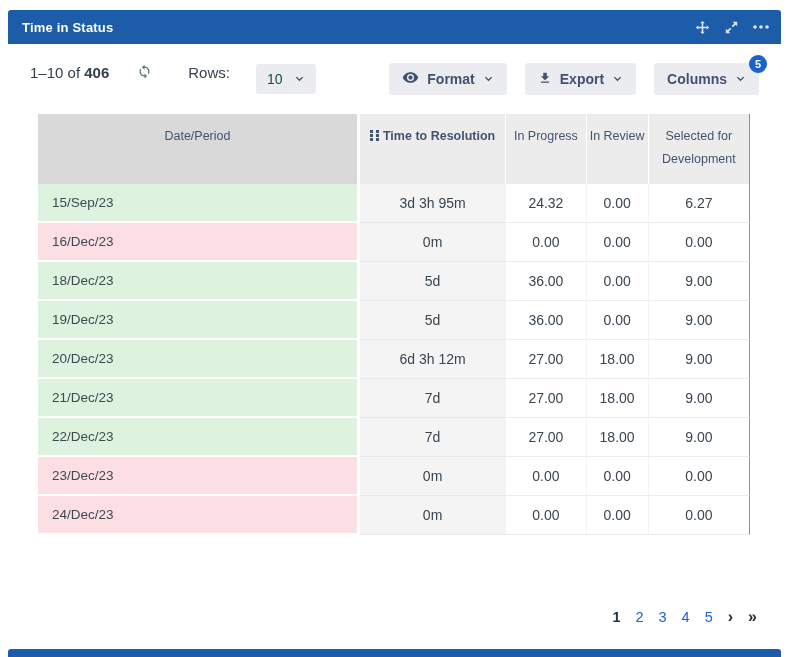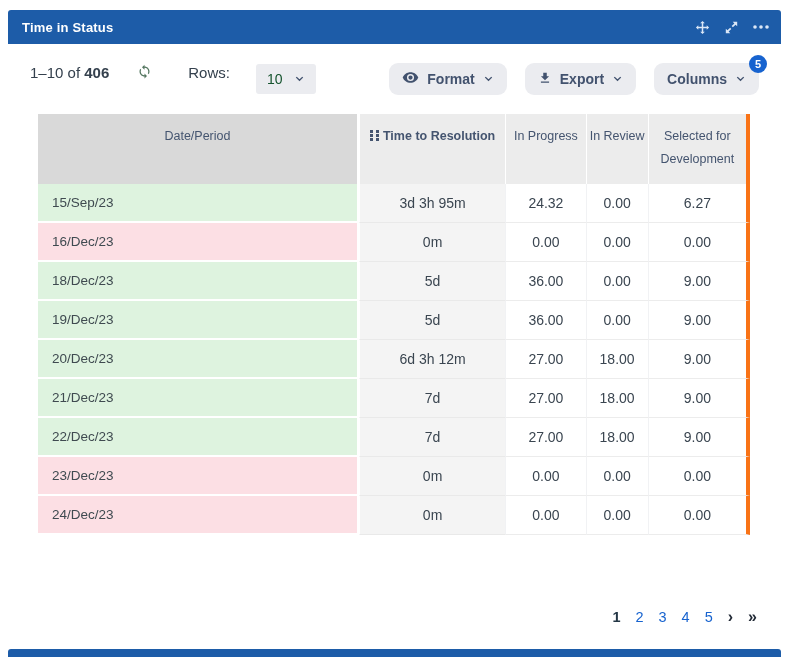--- a/index.html
+++ b/index.html
@@ -29,21 +29,21 @@
   .refresh { display:inline-flex; cursor:pointer; margin:0 2px; }
   .rows-label { margin-left:8px; }
   .rows-select {
     display:inline-flex; align-items:center; gap:11px; background:#ebecf0;
     border-radius:3px; padding:7px 11px; font-size:14px; font-weight:500;
     color:#14532d; cursor:pointer;
   }
   .toolbar-buttons { display:flex; align-items:center; gap:18px; }
   .btn {
     display:inline-flex; align-items:center; gap:8px; height:32px; padding:0 13px;
-    background:#ebecf0; border:none; border-radius:9px; cursor:pointer;
+    background:#ebecf0; border:none; border-radius:3px; cursor:pointer;
     font-family:"Liberation Sans", sans-serif; font-size:14px; font-weight:600; color:#42526e;
   }
   .columns-wrap { position:relative; display:inline-block; }
   .badge {
     position:absolute; top:-8px; right:-8px; width:18px; height:18px; border-radius:50%;
     background:#1763cf; color:#fff; font-size:11px; font-weight:700;
     display:flex; align-items:center; justify-content:center;
   }
   
   table {
@@ -53,21 +53,21 @@
   th {
     background:#ececec; color:#44546f; font-size:12.5px; font-weight:500;
     vertical-align:top; padding-top:11px; padding-bottom:14px; line-height:1.8;
     text-align:center; border-left:1px solid #fff; height:56px;
   }
   th.h-date { background:#d9d9d9; width:320px; border-left:none; border-right:2px solid #fff; }
   th.h-ttr  { width:146px;font-weight:bold; }
   th.h-prog { width:80px; }
   th.h-rev  { width:62px; }
   th.h-dev  { width:102px; padding-left:6px; padding-right:6px; }
-  th:last-child, td:last-child { border-right:4px solid #f97316; }
+  th:last-child, td:last-child { border-right:1px solid #f97316; }
   .grip { display:inline-block; vertical-align:-1px; margin-right:4px; }
   td { height:39px; font-size:14px; color:#3a4550; }
   td.c-date {
     padding-left:14px; text-align:left; font-size:13.5px; color:#3f4a50;
     border-bottom:2px solid #fff; border-right:2px solid #fff;
   }
   td.c-date.green { background:#def3df; }
   td.c-date.pink  { background:#fcdfe4; }
   td.c-ttr {
     background:#f4f4f4; text-align:center; border-bottom:1px solid #e9e9e9;

